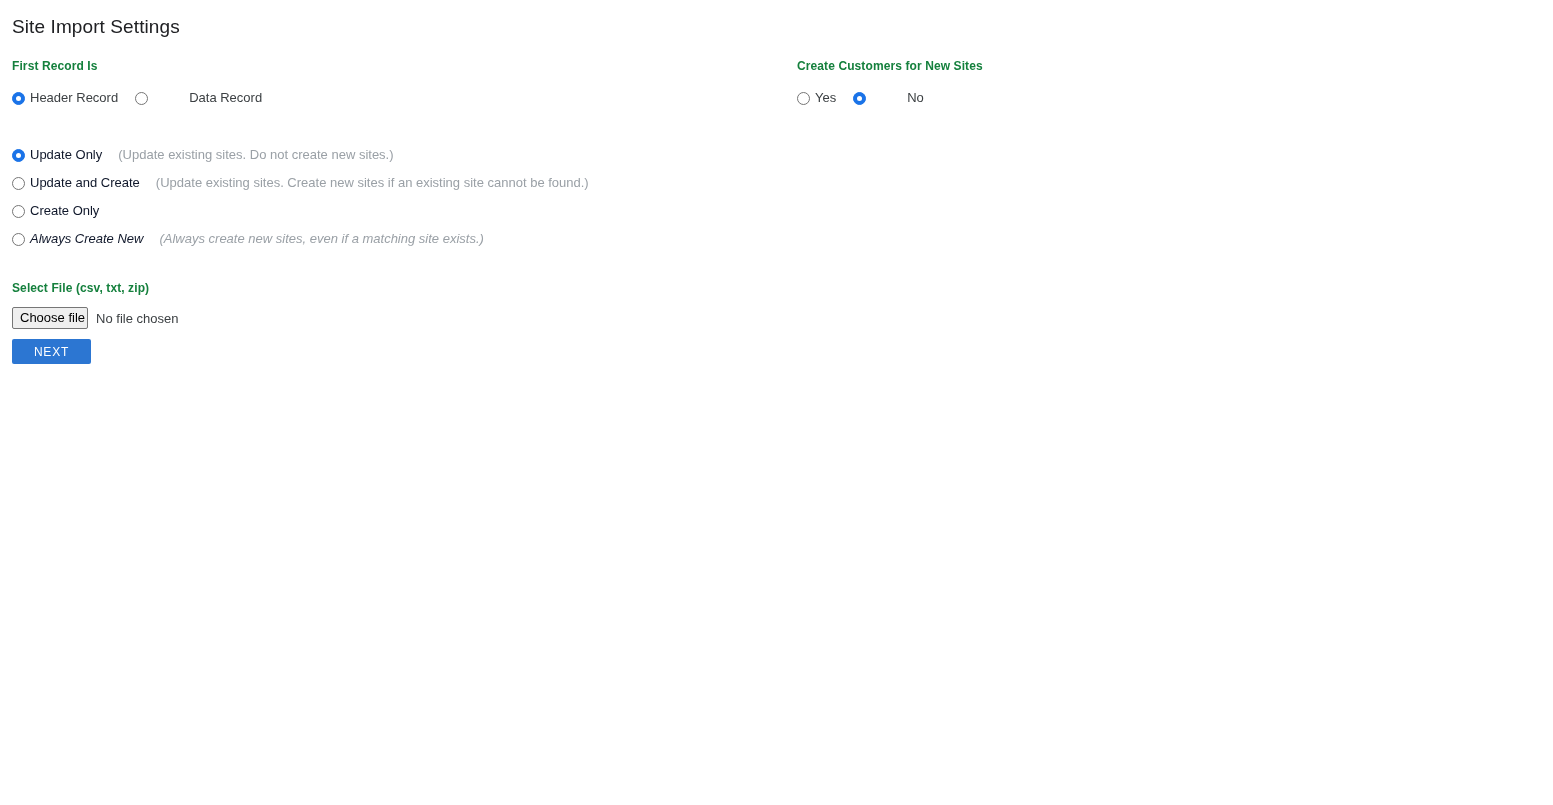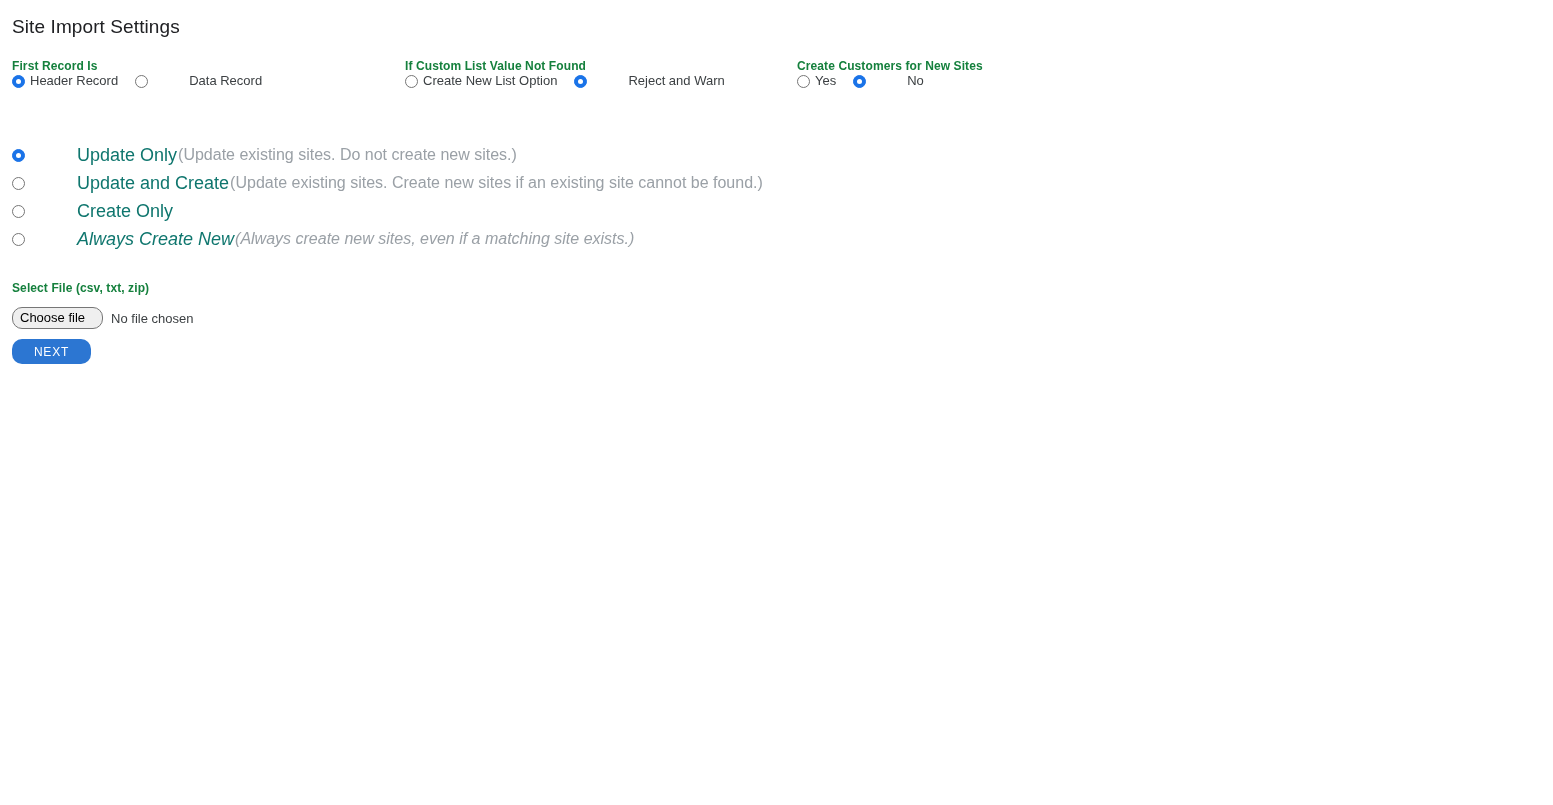--- a/index.html
+++ b/index.html
@@ -52,20 +52,21 @@
   .col {
     position: absolute;
   }
   #col-first-record { left: 12px;  top: 59px; }
   #col-custom-list  { left: 405px; top: 59px; }
   #col-create-cust  { left: 797px; top: 59px; }
 
   .radio-row {
     display: flex;
     align-items: center;
+    margin-top: 17px;
     white-space: nowrap;
   }
   .radio-item {
     display: inline-flex;
     align-items: center;
     cursor: pointer;
     white-space: nowrap;
   }
   .radio-item + .radio-item { margin-left: 17px; gap: 36px; }
 
@@ -115,31 +116,30 @@
   .option-row {
     display: flex;
     align-items: center;
     height: 20px;
     margin-bottom: 8px;
     white-space: nowrap;
     cursor: pointer;
   }
   .option-row:last-child { margin-bottom: 0; font-style: italic; }
   .option-name {
-    font-size: 18px;
-    color: #0f766e;
+    font-size: 13px;
+    color: #0f172a;
     line-height: 16px;
     white-space: nowrap;
-    margin-left: 47px;
   }
   .option-desc {
-    font-size: 16px;
+    font-size: 13px;
     color: #9aa0a6;
     line-height: 16px;
-    margin-left: 1px;
+    margin-left: 16px;
     white-space: nowrap;
   }
 
   
   #file-block {
     position: absolute;
     left: 12px;
     top: 281px;
   }
   .file-row {
@@ -148,22 +148,22 @@
     margin-top: 12px;
     white-space: nowrap;
   }
   .choose-file-btn {
     font-family: "Liberation Sans", sans-serif;
     font-size: 13px;
     line-height: 15px;
     color: #000000;
     background: #efefef;
     border: 1px solid #767676;
-    border-radius: 10px;
-    padding: 2px 17px 3px 7px;
+    border-radius: 2px;
+    padding: 2px 2px 3px 7px;
     cursor: pointer;
     white-space: nowrap;
   }
   .file-status {
     font-size: 13px;
     color: #3c4043;
     margin-left: 8px;
     white-space: nowrap;
   }
 
@@ -174,21 +174,21 @@
     top: 339px;
     width: 79px;
     height: 25px;
     background: #2c76d2;
     color: #ffffff;
     font-family: "Liberation Sans", sans-serif;
     font-size: 12px;
     font-weight: 500;
     letter-spacing: 0.8px;
     border: none;
-    border-radius: 10px;
+    border-radius: 2px;
     cursor: pointer;
     display: flex;
     align-items: center;
     justify-content: center;
     text-align: center;
   }
 </style>
 </head>
 <body>
 
@@ -203,33 +203,20 @@
         <span class="radio checked"></span>
         <span class="radio-label">Header Record</span>
       </label>
       <label class="radio-item">
         <span class="radio"></span>
         <span class="radio-label">Data Record</span>
       </label>
     </div>
   </div>
 
-  <div class="col" id="col-custom-list">
-    <div class="field-label">If Custom List Value Not Found</div>
-    <div class="radio-row">
-      <label class="radio-item">
-        <span class="radio"></span>
-        <span class="radio-label">Create New List Option</span>
-      </label>
-      <label class="radio-item">
-        <span class="radio checked"></span>
-        <span class="radio-label">Reject and Warn</span>
-      </label>
-    </div>
-  </div>
 
   <div class="col" id="col-create-cust">
     <div class="field-label">Create Customers for New Sites</div>
     <div class="radio-row">
       <label class="radio-item">
         <span class="radio"></span>
         <span class="radio-label">Yes</span>
       </label>
       <label class="radio-item">
         <span class="radio checked"></span>

